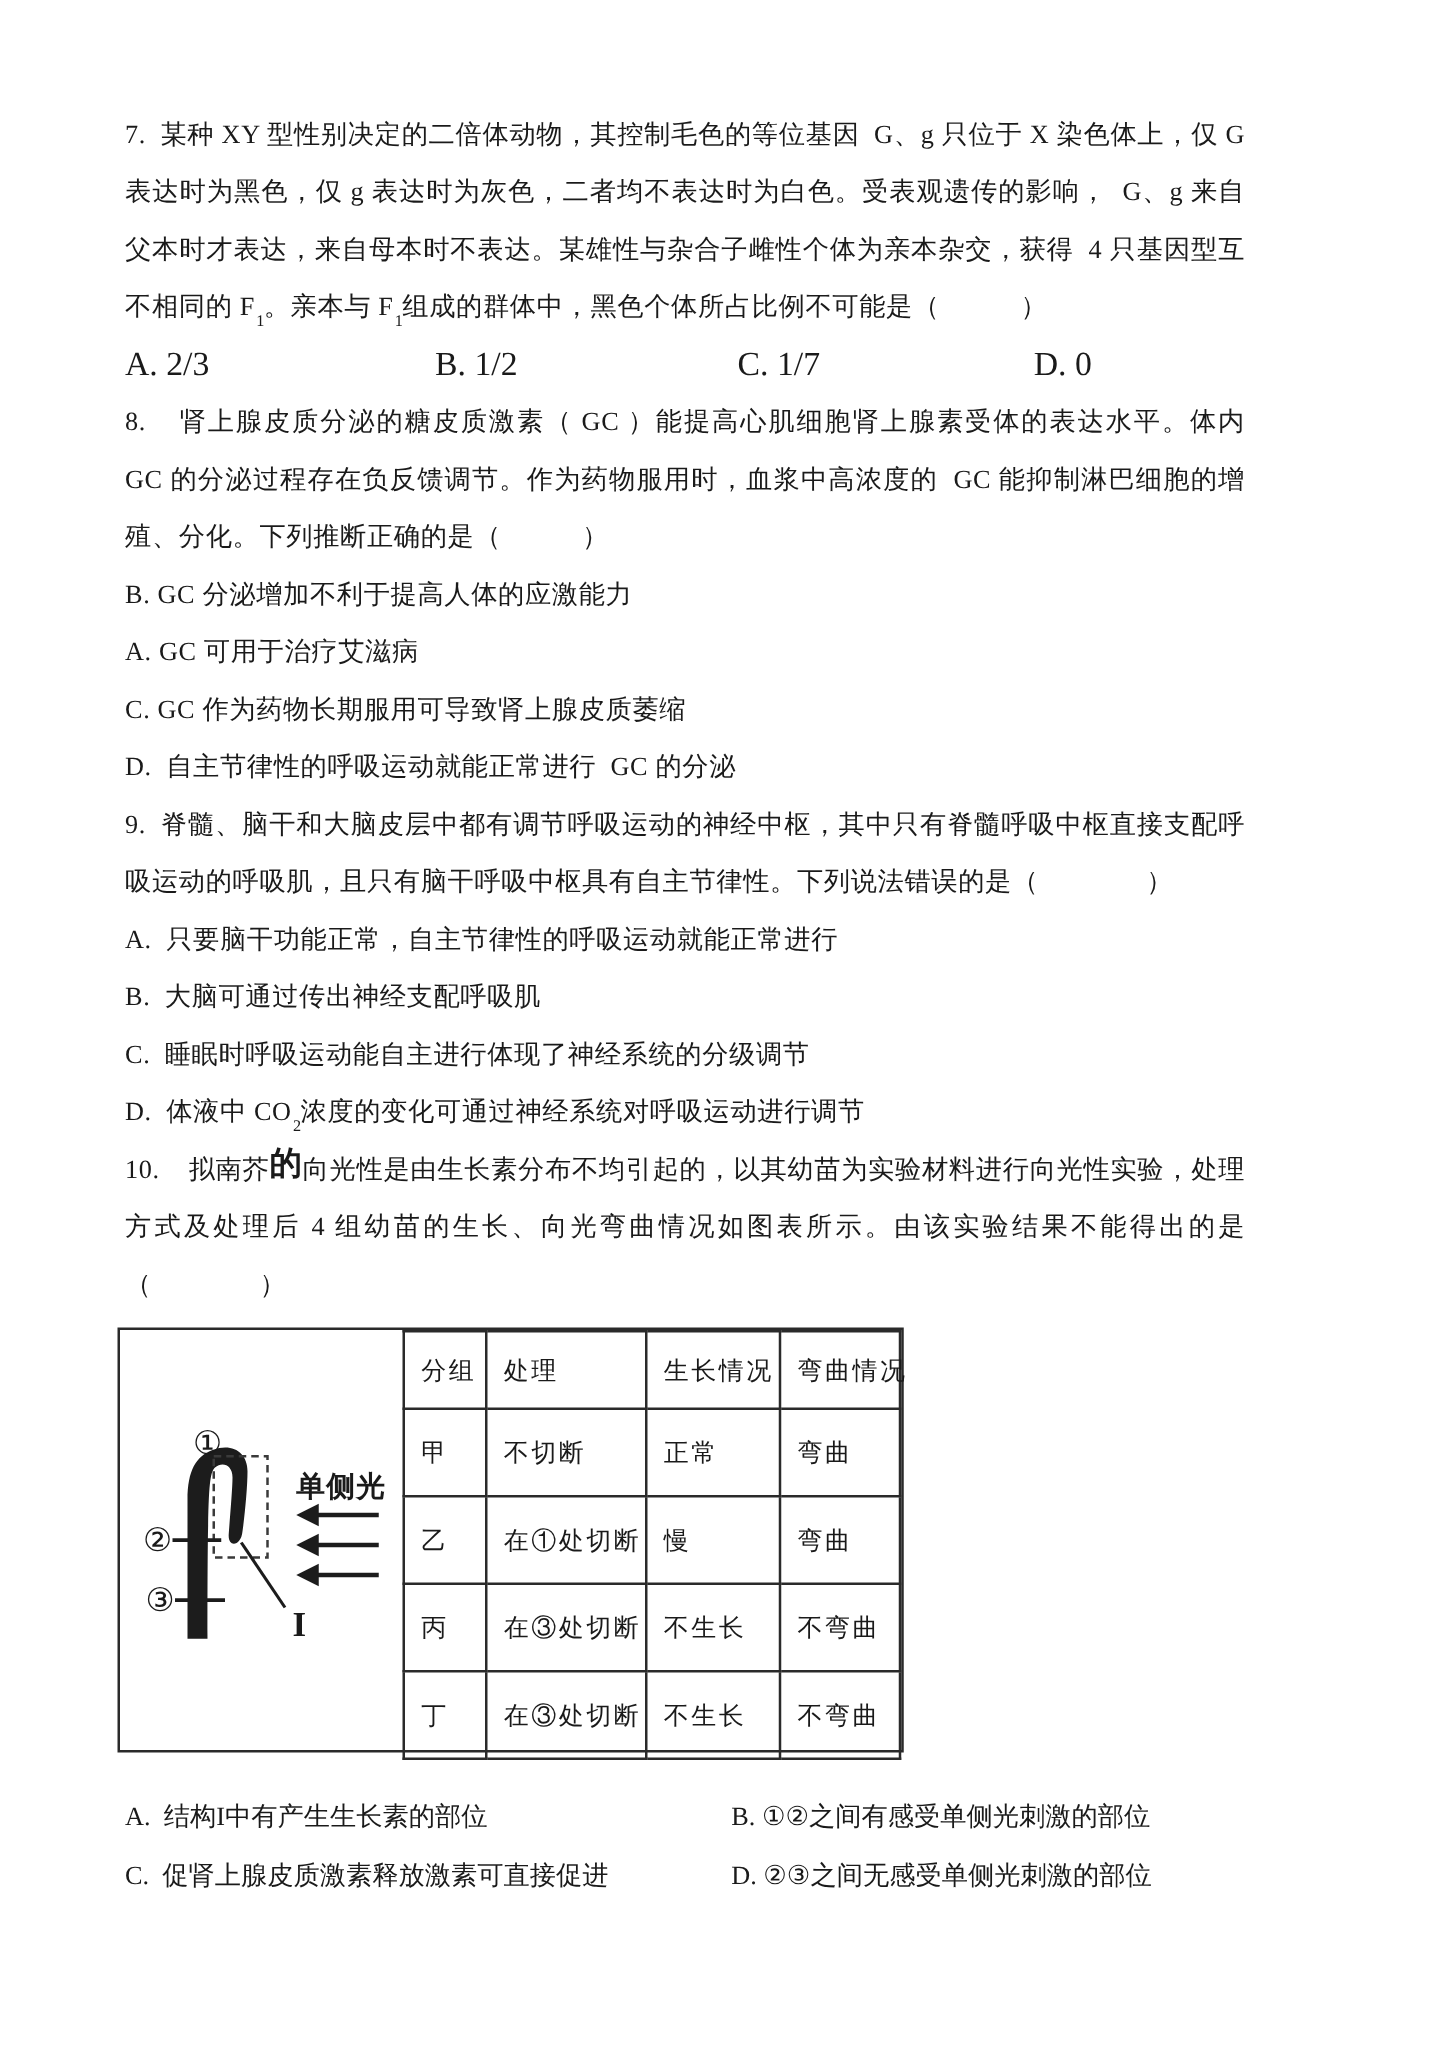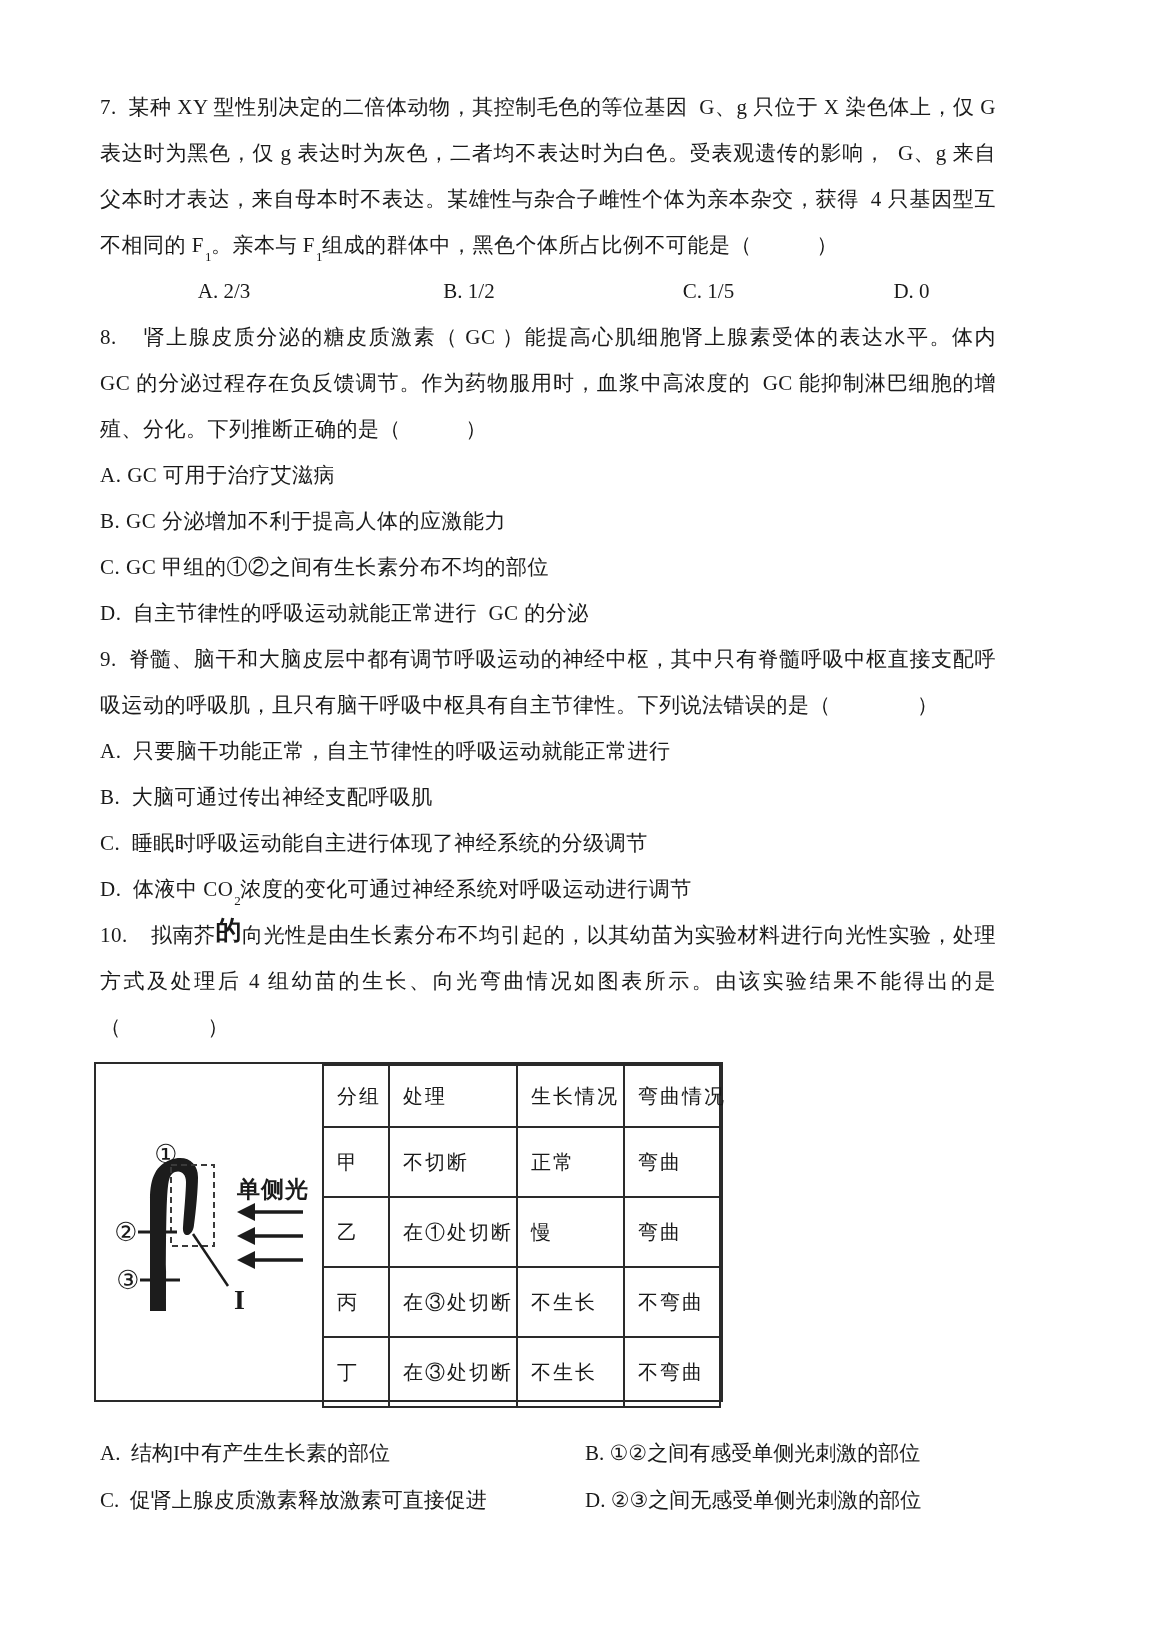--- a/index.html
+++ b/index.html
@@ -35,24 +35,23 @@
     font-weight: bold;
     font-size: 26px;
     line-height: 0;
     position: relative;
     top: -3px;
   }
   
   .optrow4 {
     display: grid;
     grid-template-columns: 248px 242px 237px auto;
-    font-size: 21px;
+    font-size: 27px;
     line-height: 46px;
     white-space: pre-wrap;
-    text-align: center;
   }
   
   .figure-box {
     box-sizing: border-box;
     width: 629px;
     height: 340px;
     margin: 12px 0 28px -6px;
     border: 2px solid #2a2a2a;
     display: flex;
     background: #ffffff;
@@ -95,30 +94,30 @@
 </head>
 <body>
 
 <div class="page">
 
   <section>
     <p class="stem"><span>7.  某种 XY 型性别决定的二倍体动物，其控制毛色的等位基因  G、g 只位于 X 染色体上，仅 G 表达时为黑色，仅 g 表达时为灰色，二者均不表达时为白色。受表观遗传的影响，  G、g 来自父本时才表达，来自母本时不表达。某雄性与杂合子雌性个体为亲本杂交，获得  4 只基因型互不相同的 F</span><sub class="sb">1</sub><span>。亲本与 F</span><sub class="sb">1</sub><span>组成的群体中，黑色个体所占比例不可能是（　　　）</span></p>
     <div class="optrow4">
       <span>A. 2/3</span>
       <span>B. 1/2</span>
-      <span>C. 1/5</span>
+      <span>C. 1/7</span>
       <span>D. 0</span>
     </div>
   </section>
 
   <section>
     <p class="stem">8.    肾上腺皮质分泌的糖皮质激素（ GC ）能提高心肌细胞肾上腺素受体的表达水平。体内  GC 的分泌过程存在负反馈调节。作为药物服用时，血浆中高浓度的  GC 能抑制淋巴细胞的增殖、分化。下列推断正确的是（　　　）</p>
+    <p class="optline">B. GC 分泌增加不利于提高人体的应激能力</p>
     <p class="optline">A. GC 可用于治疗艾滋病</p>
-    <p class="optline">B. GC 分泌增加不利于提高人体的应激能力</p>
-    <p class="optline">C. GC 甲组的①②之间有生长素分布不均的部位</p>
+    <p class="optline">C. GC 作为药物长期服用可导致肾上腺皮质萎缩</p>
     <p class="optline">D.  自主节律性的呼吸运动就能正常进行  GC 的分泌</p>
   </section>
 
   <section>
     <p class="stem">9.  脊髓、脑干和大脑皮层中都有调节呼吸运动的神经中枢，其中只有脊髓呼吸中枢直接支配呼吸运动的呼吸肌，且只有脑干呼吸中枢具有自主节律性。下列说法错误的是（　　　　）</p>
     <p class="optline">A.  只要脑干功能正常，自主节律性的呼吸运动就能正常进行</p>
     <p class="optline">B.  大脑可通过传出神经支配呼吸肌</p>
     <p class="optline">C.  睡眠时呼吸运动能自主进行体现了神经系统的分级调节</p>
     <p class="optline"><span>D.  体液中 CO</span><sub class="sb">2</sub><span>浓度的变化可通过神经系统对呼吸运动进行调节</span></p>
   </section>

